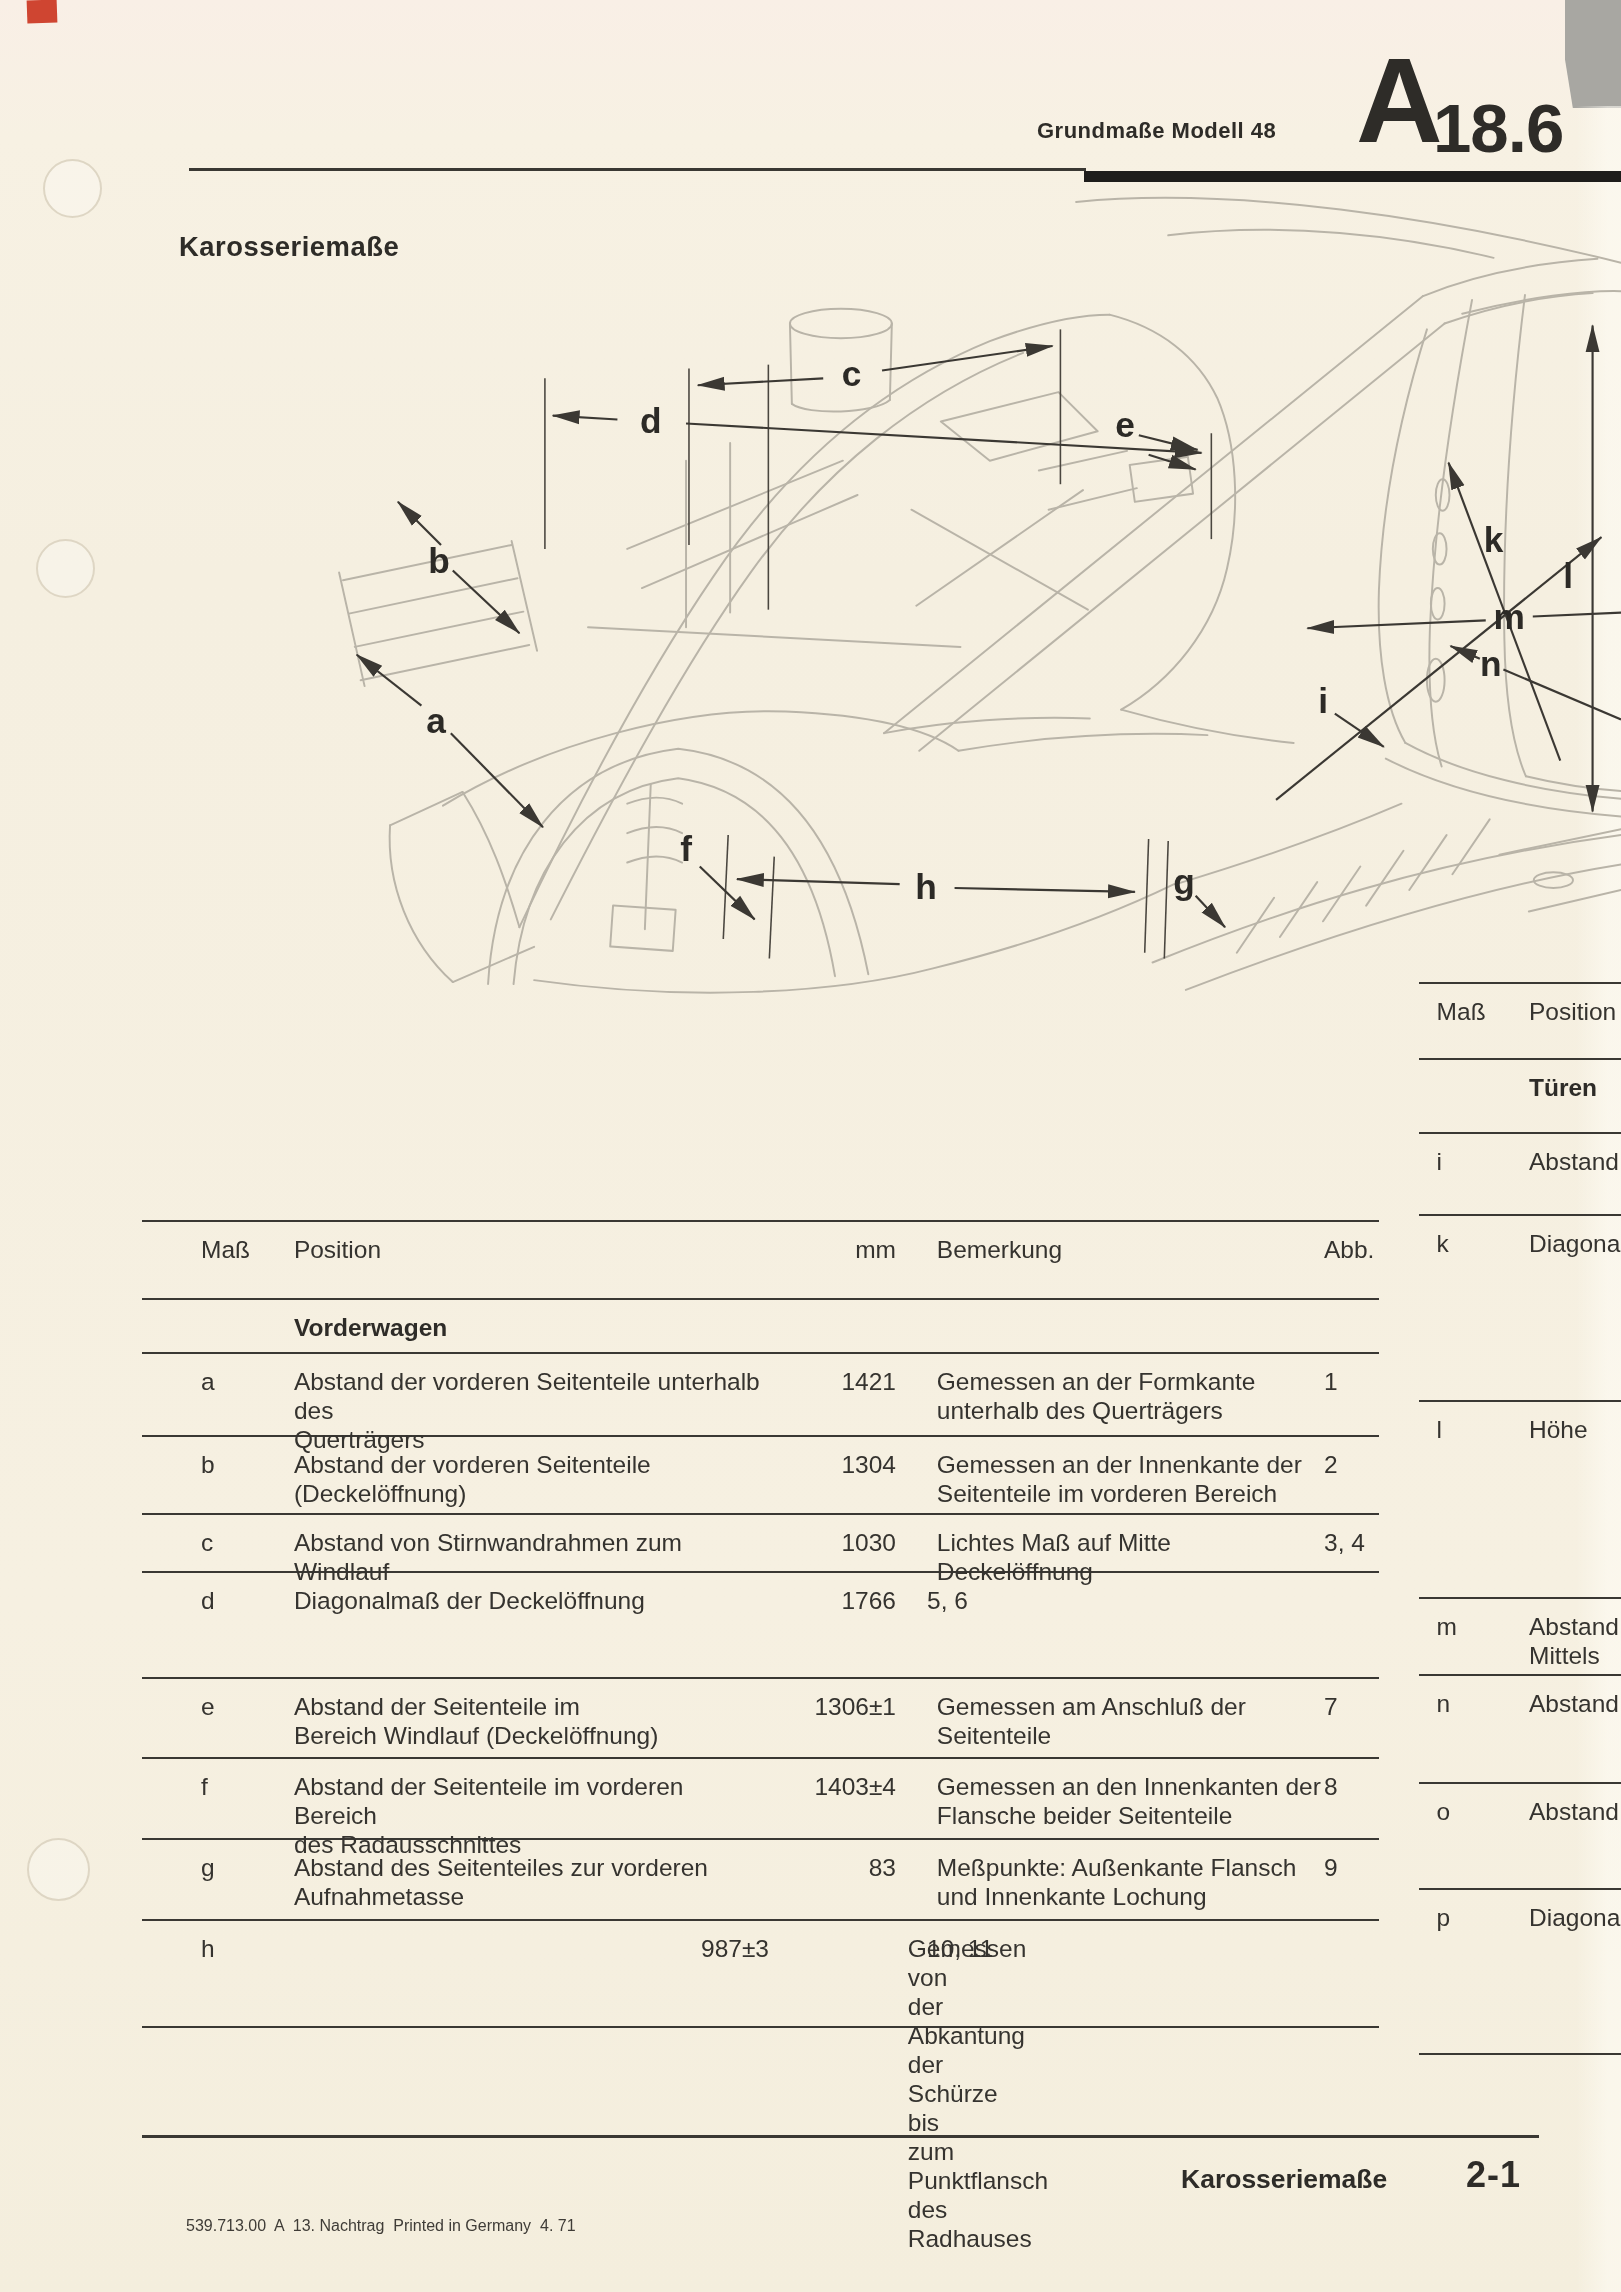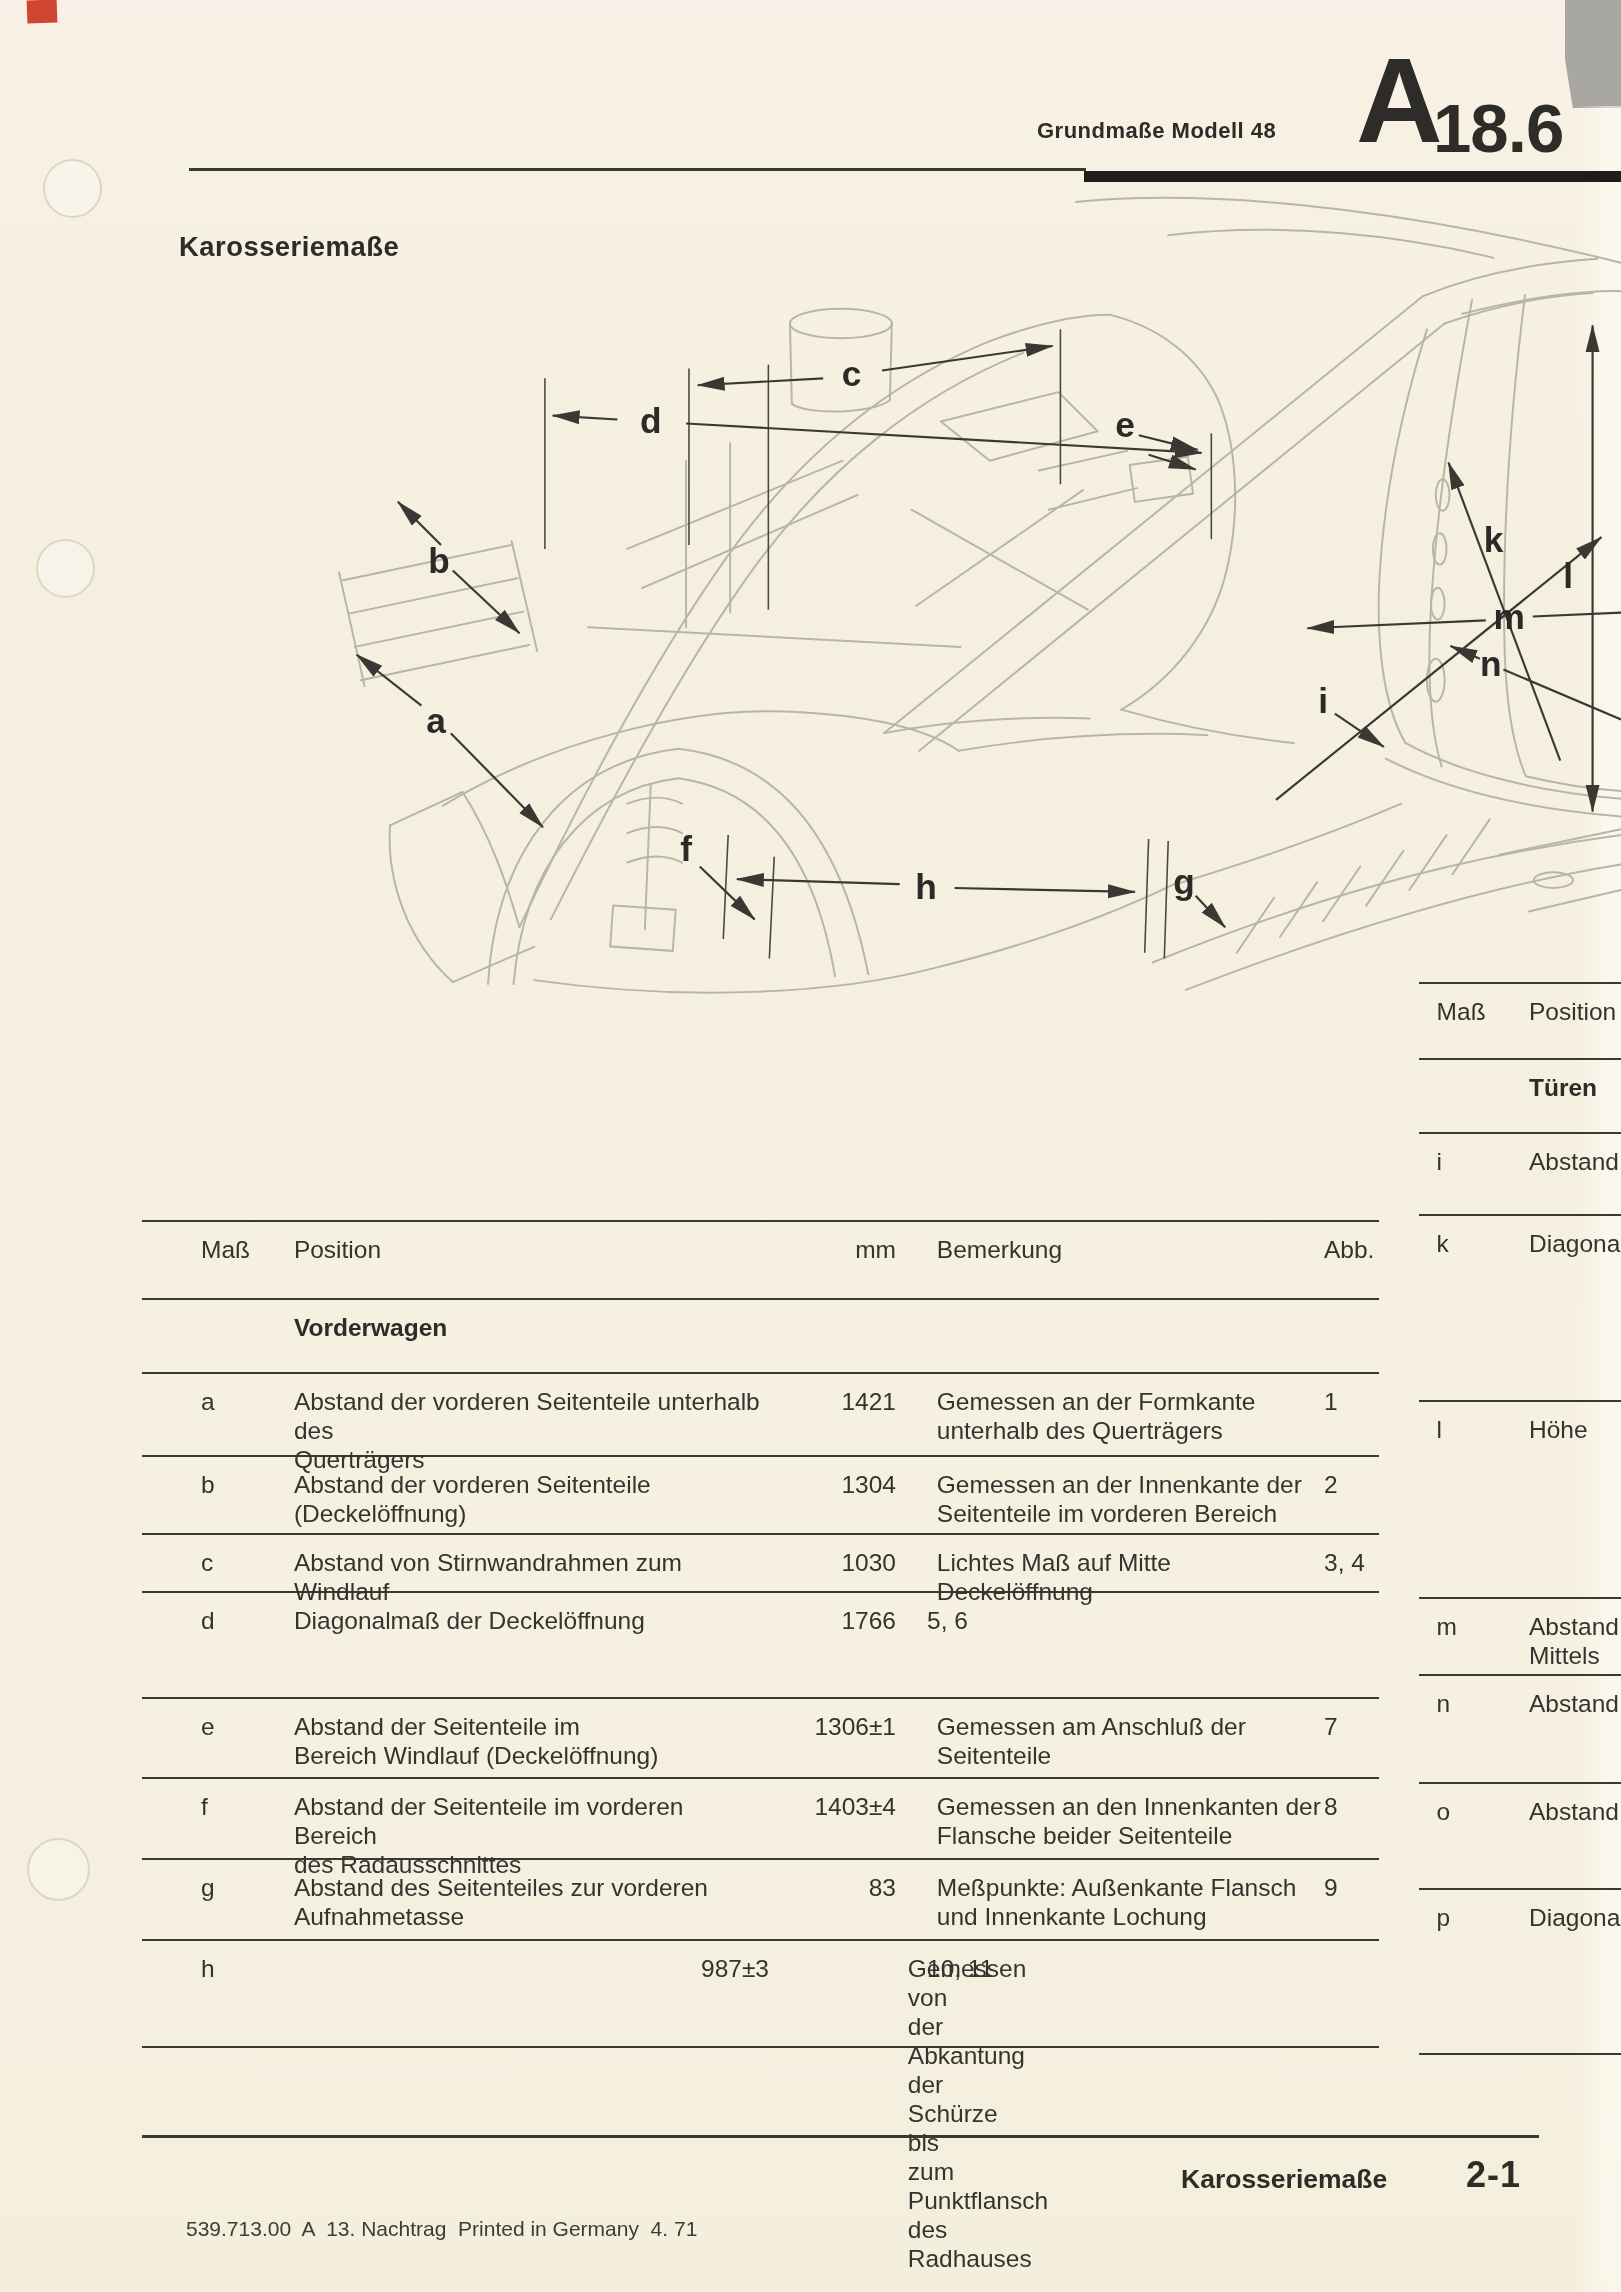--- a/index.html
+++ b/index.html
@@ -34,21 +34,21 @@
   .c-mass{padding-left:59px;}
   .c-pos{padding-left:4.9px;}
   .c-mm{text-align:right;}
   .c-rem{padding-left:11.8px;}
   .c-fig{padding-left:2px;}
   .s-mass{padding-left:17.6px;}
   
   .foot-rule{left:142px;top:2135px;width:1397px;height:2.9px;background:#3a3833;}
   .foot-label{left:1181px;top:2164px;font-size:26.5px;}
   .foot-page{left:1466px;top:2154px;font-size:36px;letter-spacing:1px;}
-  .imprint{left:186px;top:2217px;font-size:21px;white-space:pre;color:#3f3c37;}
+  .imprint{left:186px;top:2217px;font-size:16px;white-space:pre;color:#3f3c37;}
   svg text{font-family:"Liberation Sans",sans-serif;font-weight:bold;font-size:36px;fill:#2c2a26;}
 </style>
 </head>
 <body>
 
 <div class="page">
 
   <div class="abs red-mark"></div>
   <div class="abs corner-gray"></div>
   <div class="abs edge-strip"></div>
@@ -187,21 +187,21 @@
 
   <div class="tbl main-tbl">
       <div class="row first" style="height: 76px;">
         <div class="cell c-mass">Maß</div>
         <div class="cell c-pos">Position</div>
         <div class="cell c-mm">mm</div>
         <div class="cell "></div>
         <div class="cell c-rem">Bemerkung</div>
         <div class="cell c-fig">Abb.</div>
       </div>
-      <div class="row" style="height: 74px;">
+      <div class="row" style="height: 54px;">
         <div class="cell c-mass"></div>
         <div class="cell c-pos b">Vorderwagen</div>
       </div>
       <div class="row" style="height: 83px;">
         <div class="cell c-mass">a</div>
         <div class="cell c-pos">Abstand der vorderen Seitenteile unterhalb des
 Querträgers</div>
         <div class="cell c-mm">1421</div>
         <div class="cell "></div>
         <div class="cell c-rem">Gemessen an der Formkante

